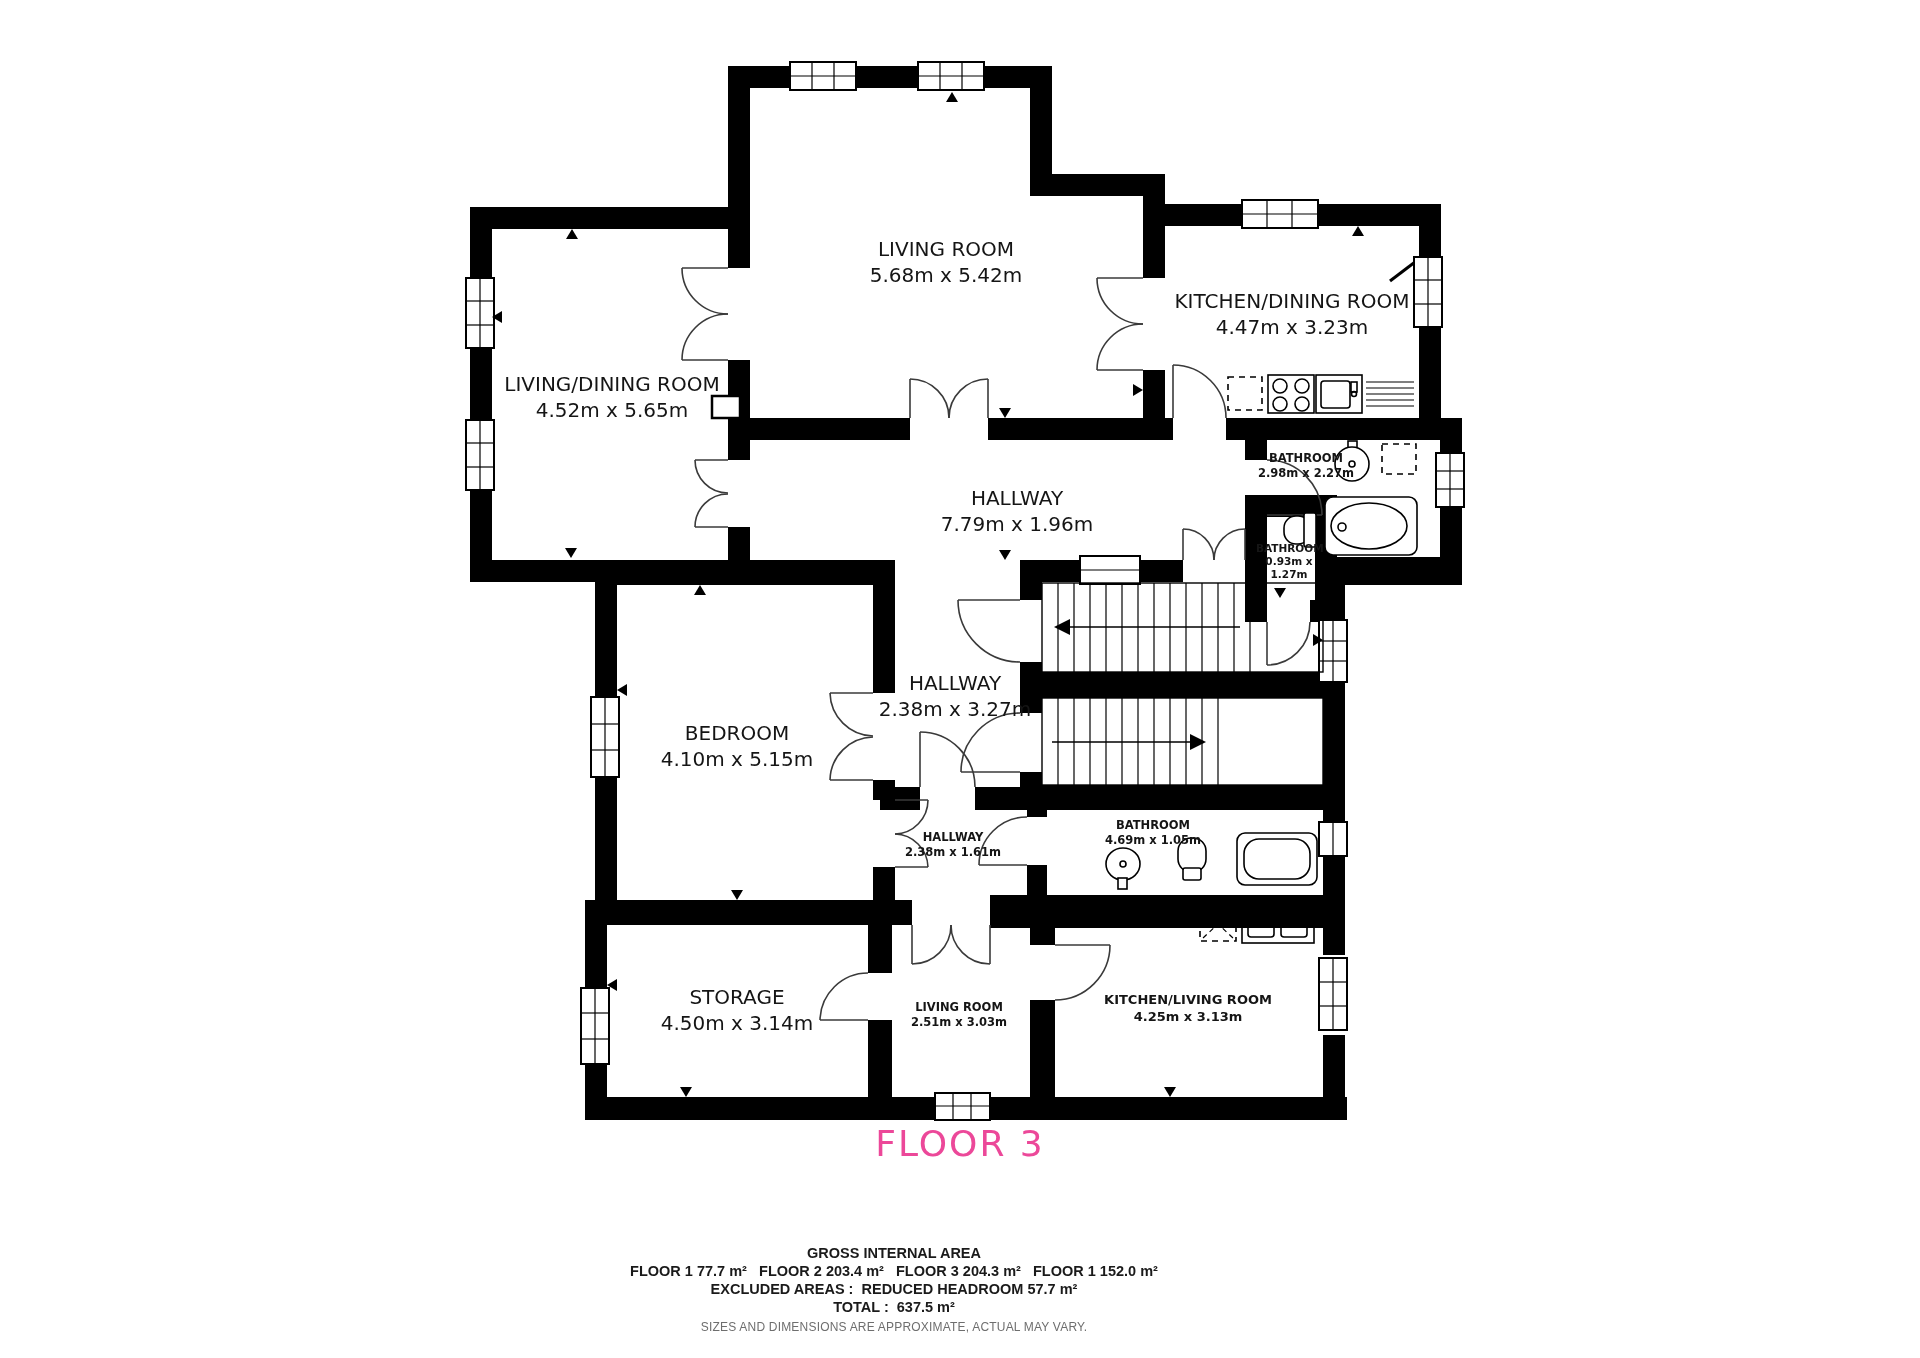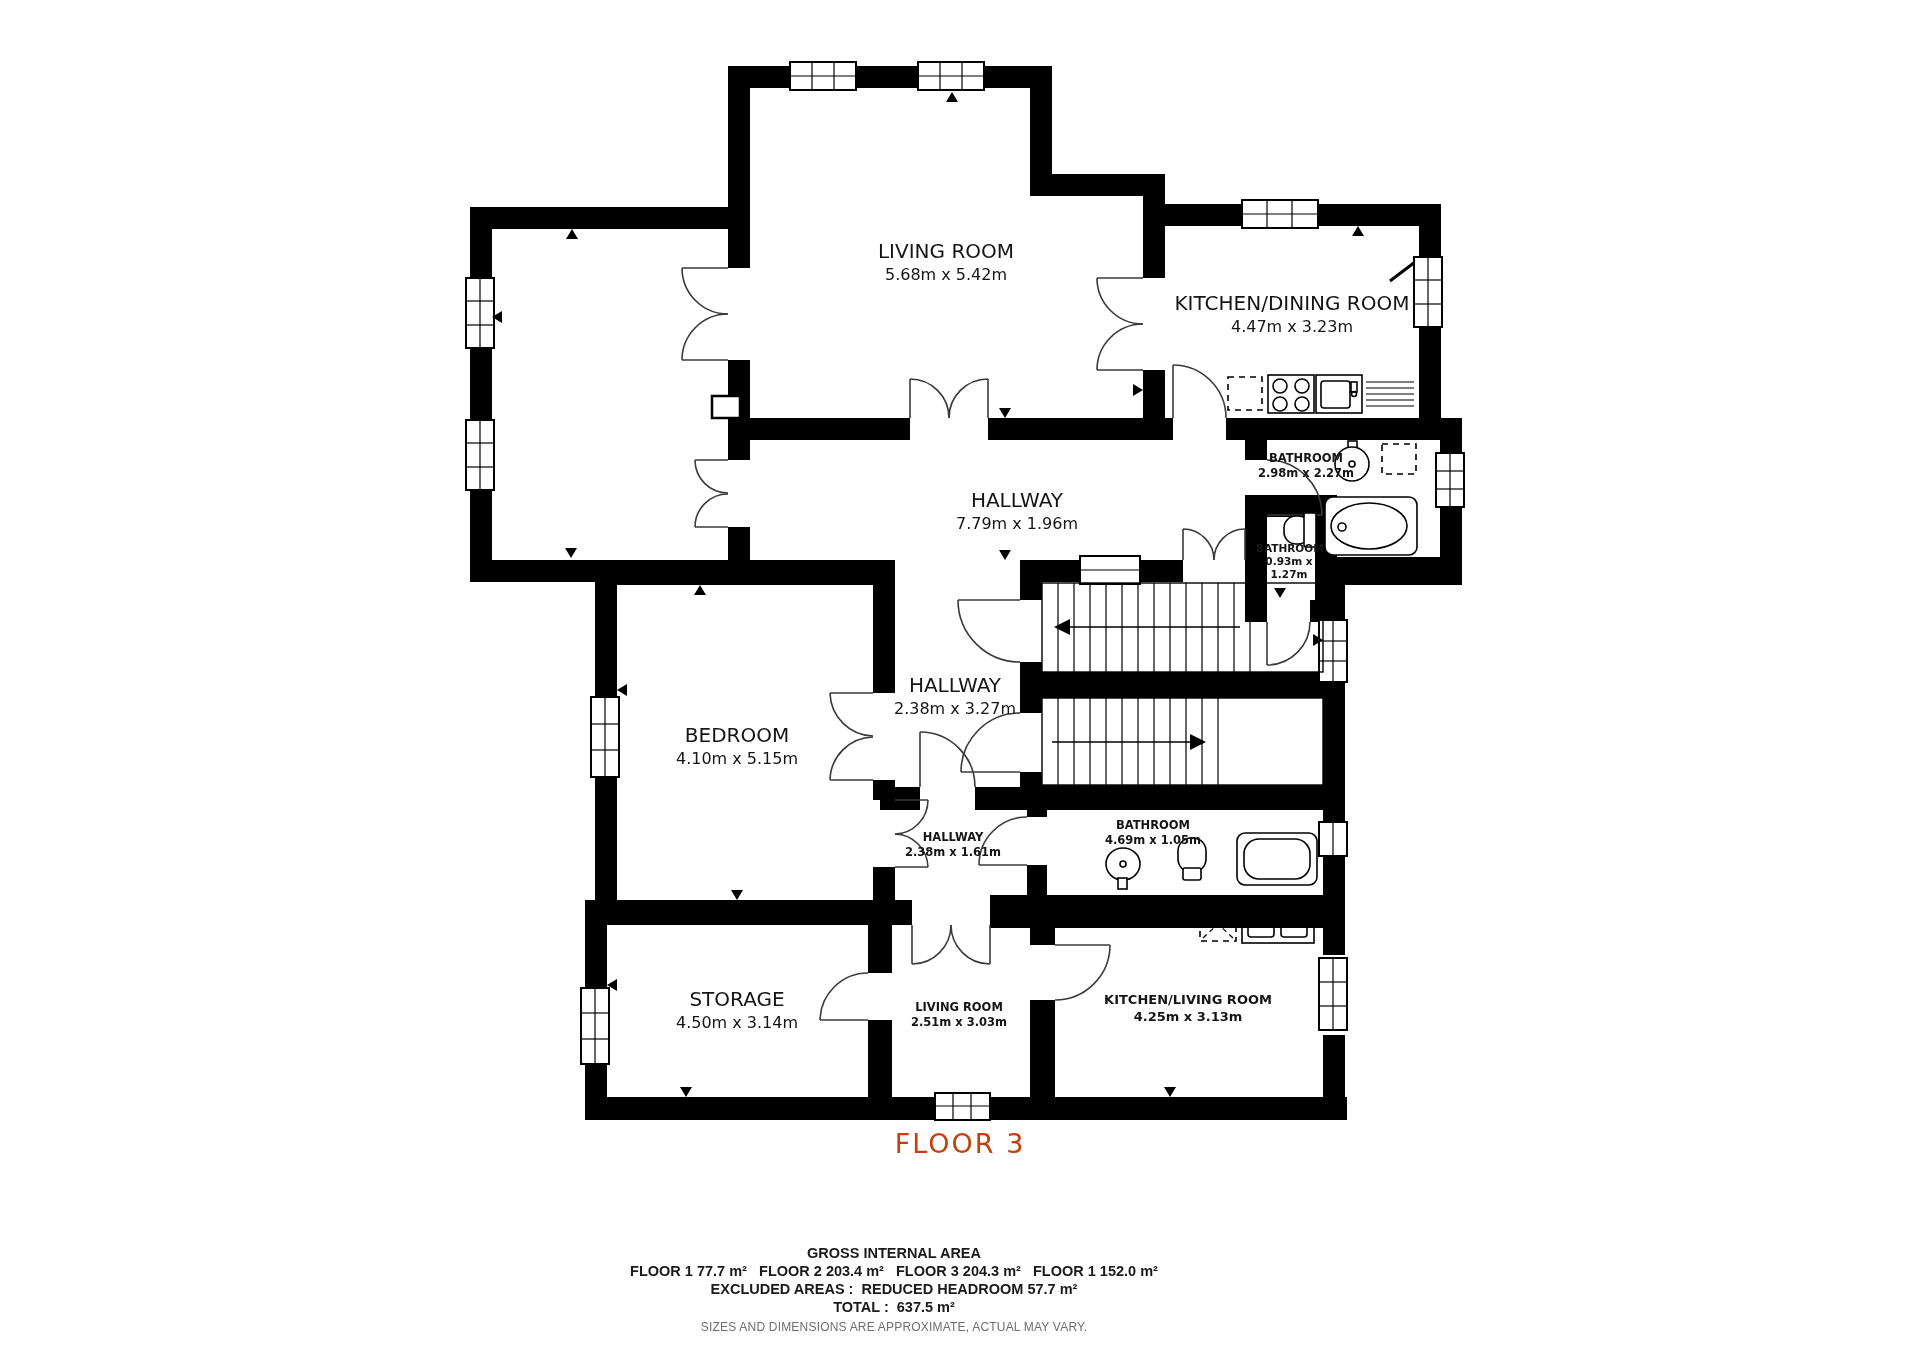--- a/index.html
+++ b/index.html
@@ -2,27 +2,27 @@
 <html><head>
 <meta charset="utf-8">
 <style>
   html,body{margin:0;padding:0;background:#fff;}
   .page{position:relative;width:1561px;height:1358px;background:#fff;overflow:hidden;
         font-family:"DejaVu Sans","Liberation Sans",sans-serif;color:#111;}
   svg.plan{position:absolute;left:0;top:0;width:1920px;height:1358px;}
   .room-label{position:absolute;transform:translate(-50%,-50%);text-align:center;
               white-space:nowrap;line-height:1.32;color:#151515;}
   .room-label .rn{font-size:20px;}
-  .room-label .rd{font-size:16px;}
+  .room-label .rd{font-size:20px;}
   .room-label.md .rn,.room-label.md .rd{font-size:13px;font-weight:700;}
   .room-label.sm .rn,.room-label.sm .rd{font-size:11.5px;font-weight:700;}
   .room-label.xs{white-space:normal;width:66px;}
   .room-label.xs .rn,.room-label.xs .rd{font-size:10.5px;font-weight:700;line-height:1.25;}
   .floor-title{position:absolute;left:960px;top:1143px;transform:translate(-50%,-50%);
-               font-size:27px;letter-spacing:2px;color:#c2410c;}
+               font-size:36px;letter-spacing:2px;color:#ec4899;}
   .footer{position:absolute;left:894px;top:1244px;transform:translateX(-50%);
           text-align:center;font-family:"Liberation Sans",sans-serif;
           font-size:14.5px;font-weight:700;line-height:18px;color:#1a1a1a;}
   .footer div{white-space:pre-wrap;}
   .footer .disclaimer{font-weight:400;color:#6e6e6e;margin-top:2px;font-size:12px;letter-spacing:.2px;}
   .brand{position:absolute;left:1636px;top:1272px;display:flex;align-items:center;}
   .brand svg{width:66px;height:66px;}
   .brand-text{font-family:"Liberation Serif","DejaVu Serif",serif;font-size:54px;color:#141414;
               margin-left:12px;letter-spacing:0px;}
   .brand-reg{font-family:"Liberation Serif",serif;font-size:16px;color:#141414;
@@ -415,20 +415,24 @@
 </svg>
 
 <div class="room-label" style="left:946px;top:262px">
   <div class="rn">LIVING ROOM</div>
   <div class="rd">5.68m x 5.42m</div>
 </div>
 <div class="room-label" style="left:1292px;top:314px">
   <div class="rn">KITCHEN/DINING ROOM</div>
   <div class="rd">4.47m x 3.23m</div>
 </div>
+<div class="room-label" style="left:612px;top:397px">
+  <div class="rn">LIVING/DINING ROOM</div>
+  <div class="rd">4.52m x 5.65m</div>
+</div>
 <div class="room-label" style="left:1017px;top:511px">
   <div class="rn">HALLWAY</div>
   <div class="rd">7.79m x 1.96m</div>
 </div>
 <div class="room-label sm" style="left:1306px;top:466px">
   <div class="rn">BATHROOM</div>
   <div class="rd">2.98m x 2.27m</div>
 </div>
 <div class="room-label xs" style="left:1289px;top:562px">
   <div class="rn">BATHROOM</div>

